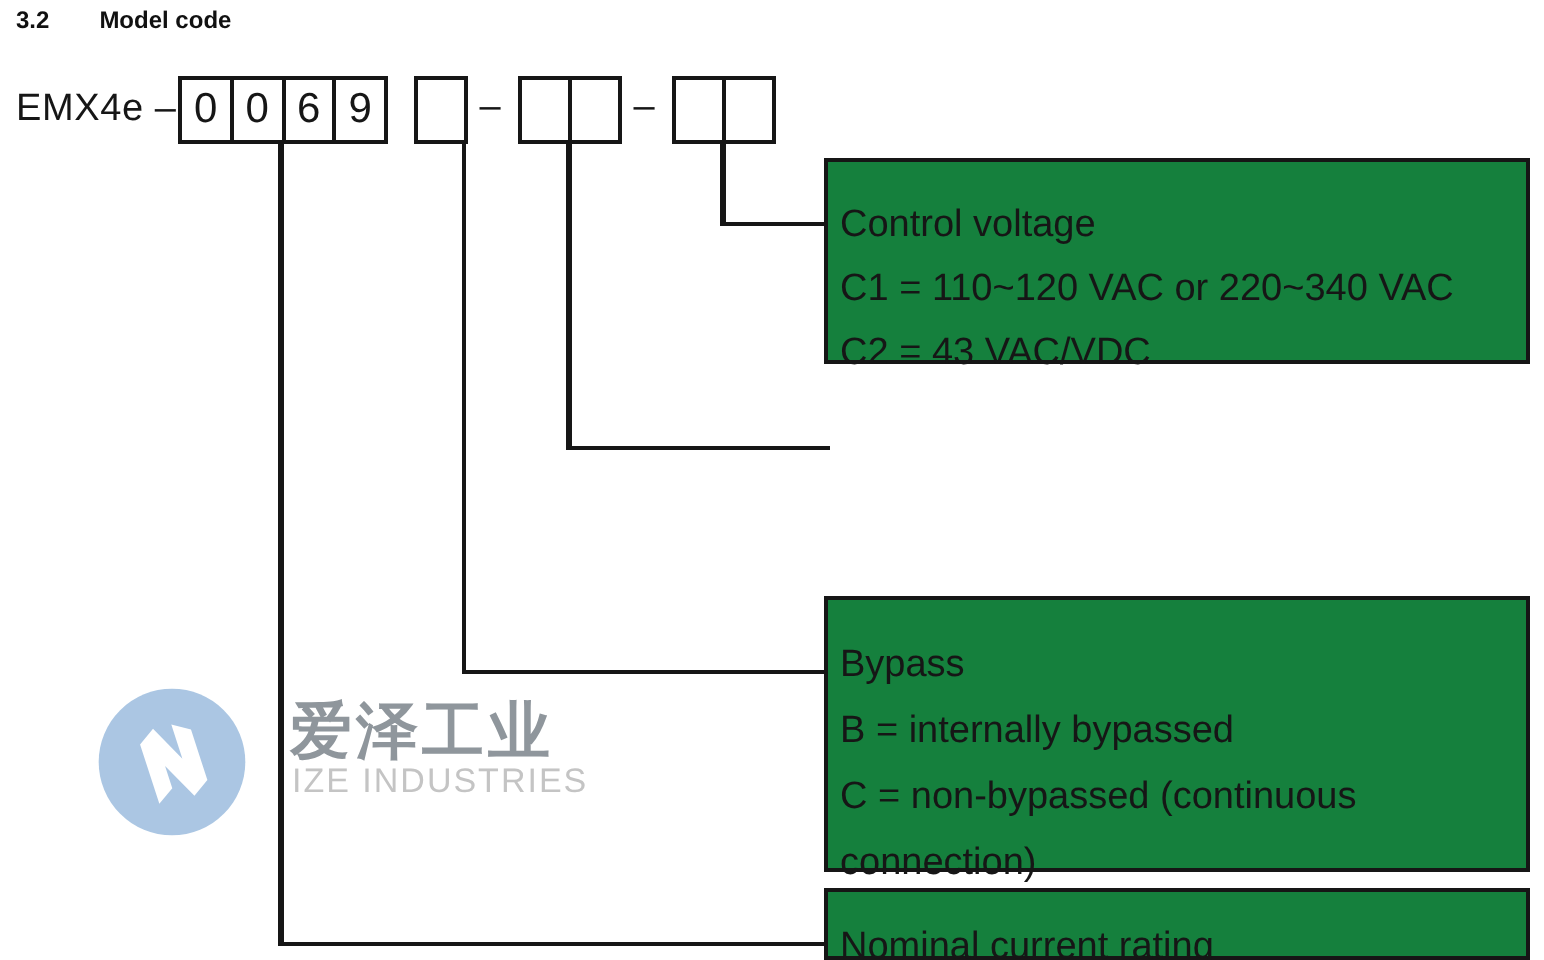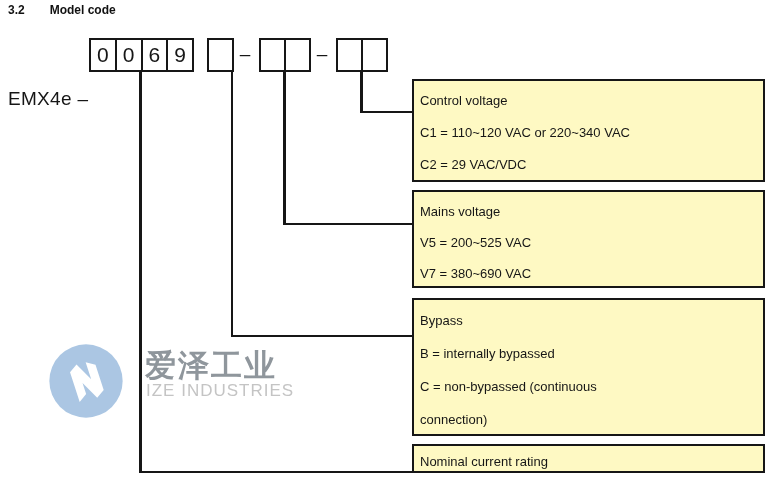--- a/index.html
+++ b/index.html
@@ -6,21 +6,21 @@
   #canvas {
     position:relative; width:772px; height:480px; background:#ffffff;
     font-family:"Liberation Sans","DejaVu Sans",sans-serif; overflow:hidden;
   }
 
   
   .heading { position:absolute; left:8px; top:3px; display:flex; font-size:12px; font-weight:700; color:#111111; }
   .heading-title { margin-left:25px; }
 
   
-  .code-label { position:absolute; left:8px; top:44px; font-size:19px; color:#161616; letter-spacing:0.3px;margin-top:44px; }
+  .code-label { position:absolute; left:8px; top:44px; font-size:19px; color:#161616; letter-spacing:0.3px; }
   .codebox { position:absolute; top:38px; height:34px; border:2.5px solid #161616; box-sizing:border-box; display:flex; }
   #boxA { left:89px;  width:105px; }
   #boxB { left:207px; width:27px;  }
   #boxC { left:259px; width:52px;  }
   #boxD { left:336px; width:52px;  }
   .cell { flex:1; display:flex; align-items:center; justify-content:center; font-size:21px; color:#161616; }
   .cell + .cell { border-left:2.5px solid #161616; }
   .dash { position:absolute; top:43px; width:16px; text-align:center; font-size:19px; color:#161616; }
   #dash1 { left:237px; }
   #dash2 { left:314px; }
@@ -33,21 +33,21 @@
   #h-nominal { left:139px;   top:470.5px; width:276px; }
   #v-bypass  { left:230.5px; top:71px;  height:266px; }
   #h-bypass  { left:230.5px; top:334.5px; width:184px; }
   #v-mains   { left:283px;   top:70px;  height:155px; }
   #h-mains   { left:283px;   top:222.5px; width:132px; }
   #v-control { left:360px;   top:70px;  height:43px; }
   #h-control { left:360px;   top:110.5px; width:55px; }
 
   
   .callout { position:absolute; left:412px; width:353px; border:2.5px solid #161616; box-sizing:border-box;
-             background:#fef9c3; color:#161616; font-size:13px; padding:4px 6px; }
+             background:#15803d; color:#161616; font-size:19px; padding:16px 6px; }
   #co-control { top:79px;  height:103px; }
   #co-mains   { top:190px; height:98px;  }
   #co-bypass  { top:298px; height:138px; }
   #co-nominal { top:444px; height:29px;  }
   #co-control .line { line-height:32px; }
   #co-mains   .line { line-height:31px; }
   #co-bypass  .line { line-height:33px; }
   #co-nominal .line { line-height:24.5px; }
 
   
@@ -106,28 +106,23 @@
     <g transform="rotate(-18 50 50)">
       <path d="M34 73 L34 33 L45 26 L57 50 L57 27 L68 34 L68 68 L57 75 L45 51 L45 66 Z" fill="#ffffff"></path>
     </g>
   </svg>
   <div class="wm-cjk">爱泽工业</div>
   <div class="wm-latin">IZE INDUSTRIES</div>
 
   <div id="co-control" class="callout">
     <div class="line">Control voltage</div>
     <div class="line">C1 = 110~120 VAC or 220~340 VAC</div>
-    <div class="line">C2 = 29 VAC/VDC</div>
+    <div class="line">C2 = 43 VAC/VDC</div>
   </div>
 
-  <div id="co-mains" class="callout">
-    <div class="line">Mains voltage</div>
-    <div class="line">V5 = 200~525 VAC</div>
-    <div class="line">V7 = 380~690 VAC</div>
-  </div>
 
   <div id="co-bypass" class="callout">
     <div class="line">Bypass</div>
     <div class="line">B = internally bypassed</div>
     <div class="line">C = non-bypassed (continuous</div>
     <div class="line">connection)</div>
   </div>
 
   <div id="co-nominal" class="callout">
     <div class="line">Nominal current rating</div>

